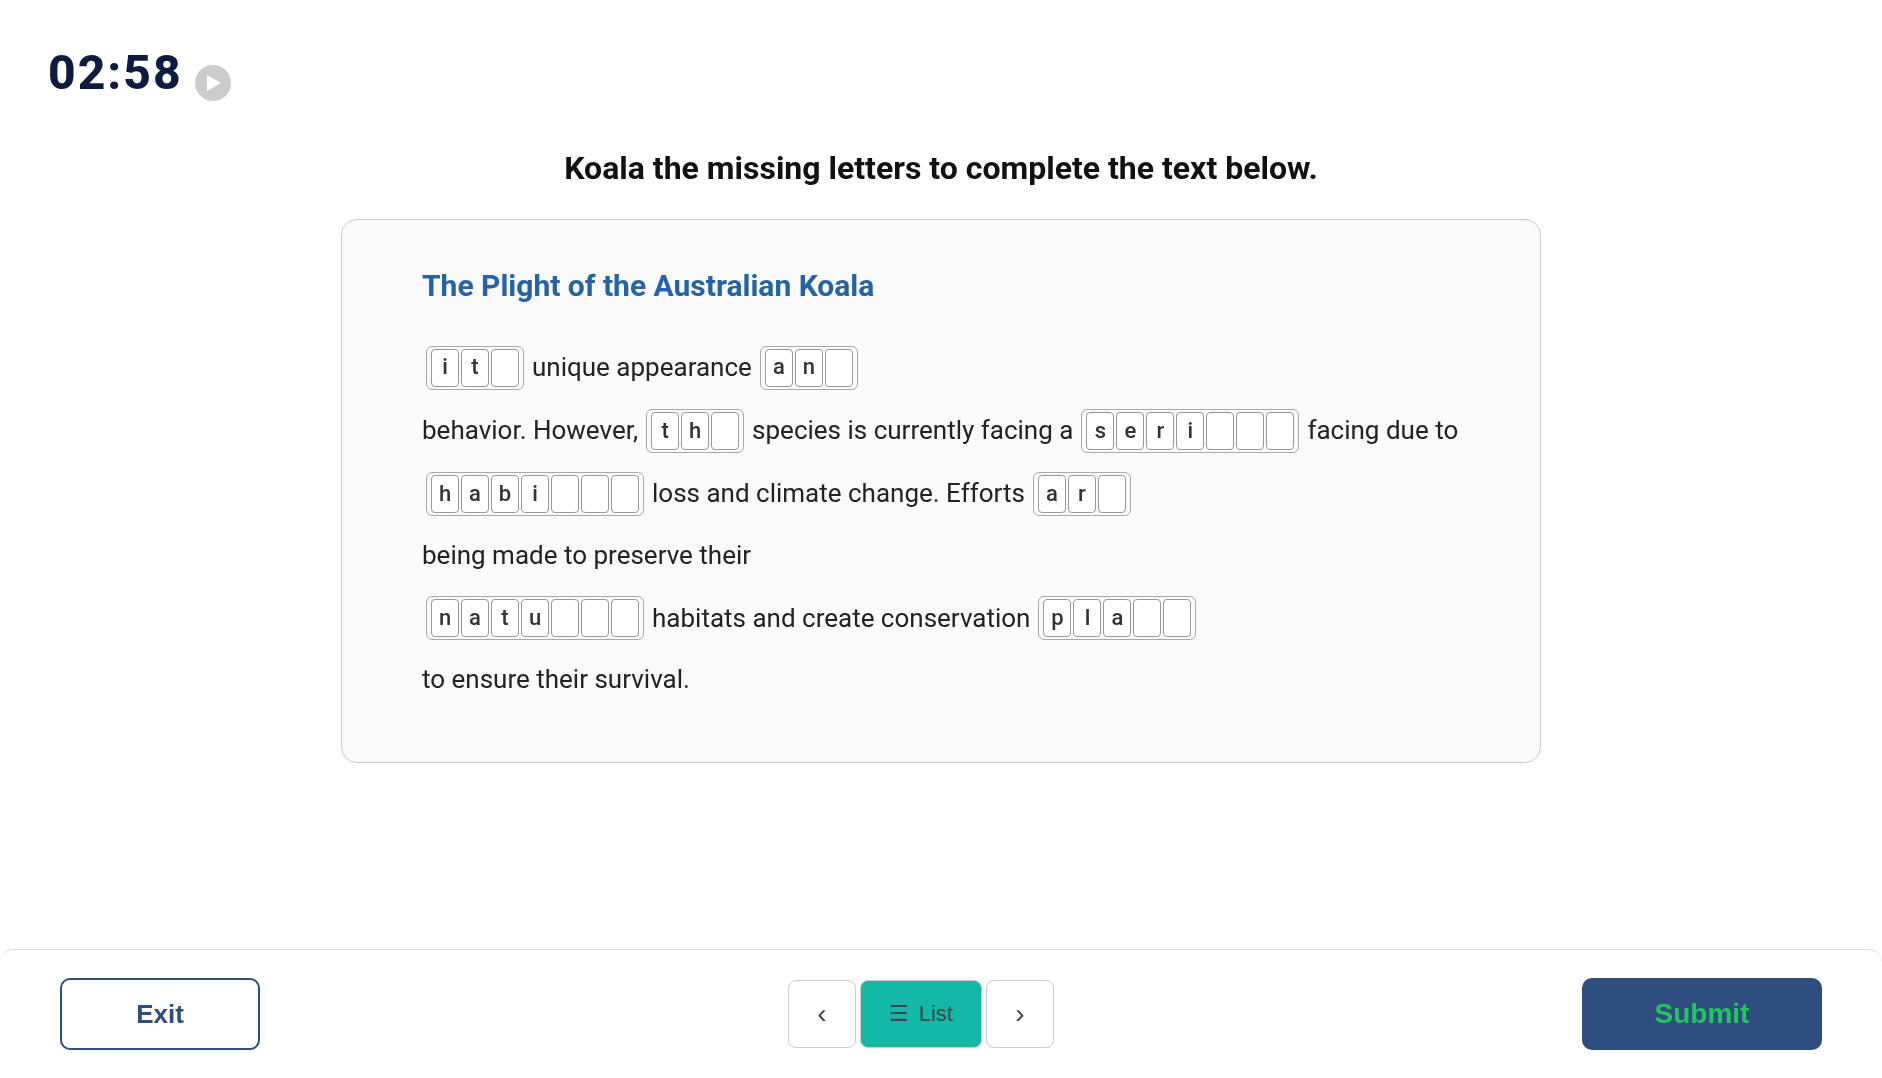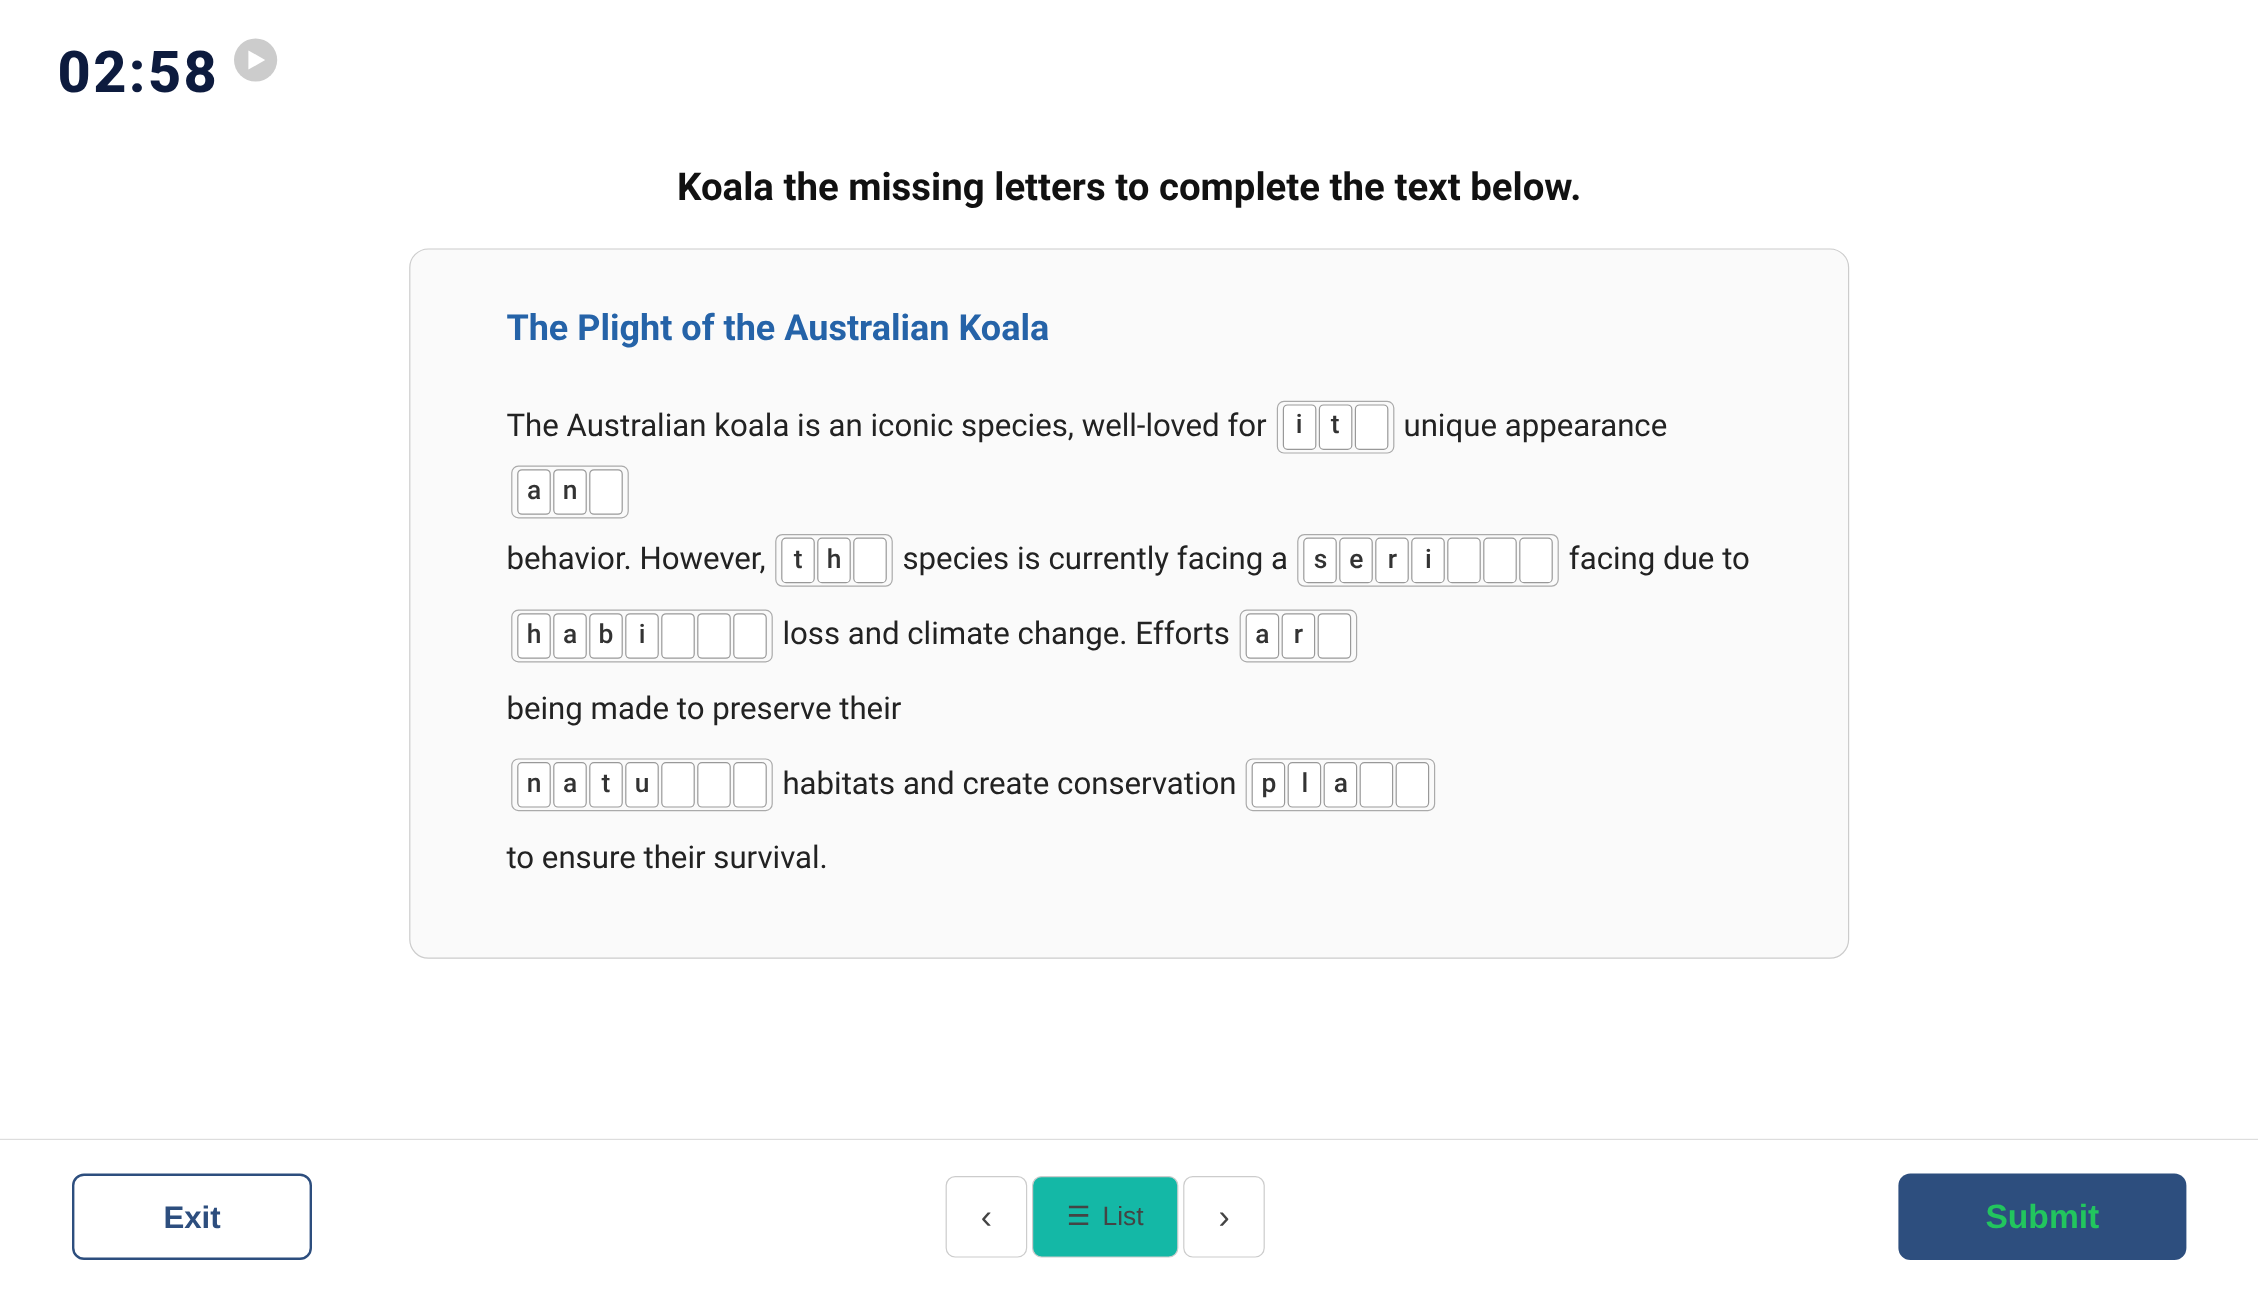--- a/index.html
+++ b/index.html
@@ -9,22 +9,23 @@
       width: 1882px;
       min-height: 1078px;
       display: flex;
       flex-direction: column;
     }
 
     
     .timer-area {
       padding: 32px 48px 0;
       display: flex;
-      align-items: flex-start;
+      align-items: flex-end;
       gap: 12px;
+      margin-top: 12px;
     }
     .timer-text {
       font-size: 48px;
       font-weight: 800;
       color: #0d1b3e;
       letter-spacing: 2px;
     }
     .play-icon {
       width: 36px;
       height: 36px;
@@ -128,20 +129,21 @@
       color: transparent;
     }
 
     
     .bottom-bar {
       border-top: 1.5px solid #dddddd;
       padding: 28px 60px;
       display: flex;
       align-items: center;
       justify-content: space-between;
+      border-radius: 14px;
     }
 
     .exit-button {
       width: 200px;
       height: 72px;
       border: 2px solid #2d4e7e;
       border-radius: 10px;
       background: #ffffff;
       color: #2d4e7e;
       font-size: 26px;
@@ -210,21 +212,20 @@
 
 <div class="instruction">Koala the missing letters to complete the text below.</div>
 
 <div class="main-content">
   <div class="text-card">
     <div class="card-title">The Plight of the Australian Koala</div>
 
     <div class="passage">
 
       <div class="passage-line">
-        <span>The Australian koala is an iconic species, well-loved for</span>
         <span class="letter-group">
           <span class="letter-cell filled">i</span>
           <span class="letter-cell filled">t</span>
           <span class="letter-cell blank">&nbsp;</span>
         </span>
         <span>unique appearance</span>
         <span class="letter-group">
           <span class="letter-cell filled">a</span>
           <span class="letter-cell filled">n</span>
           <span class="letter-cell blank">&nbsp;</span>

